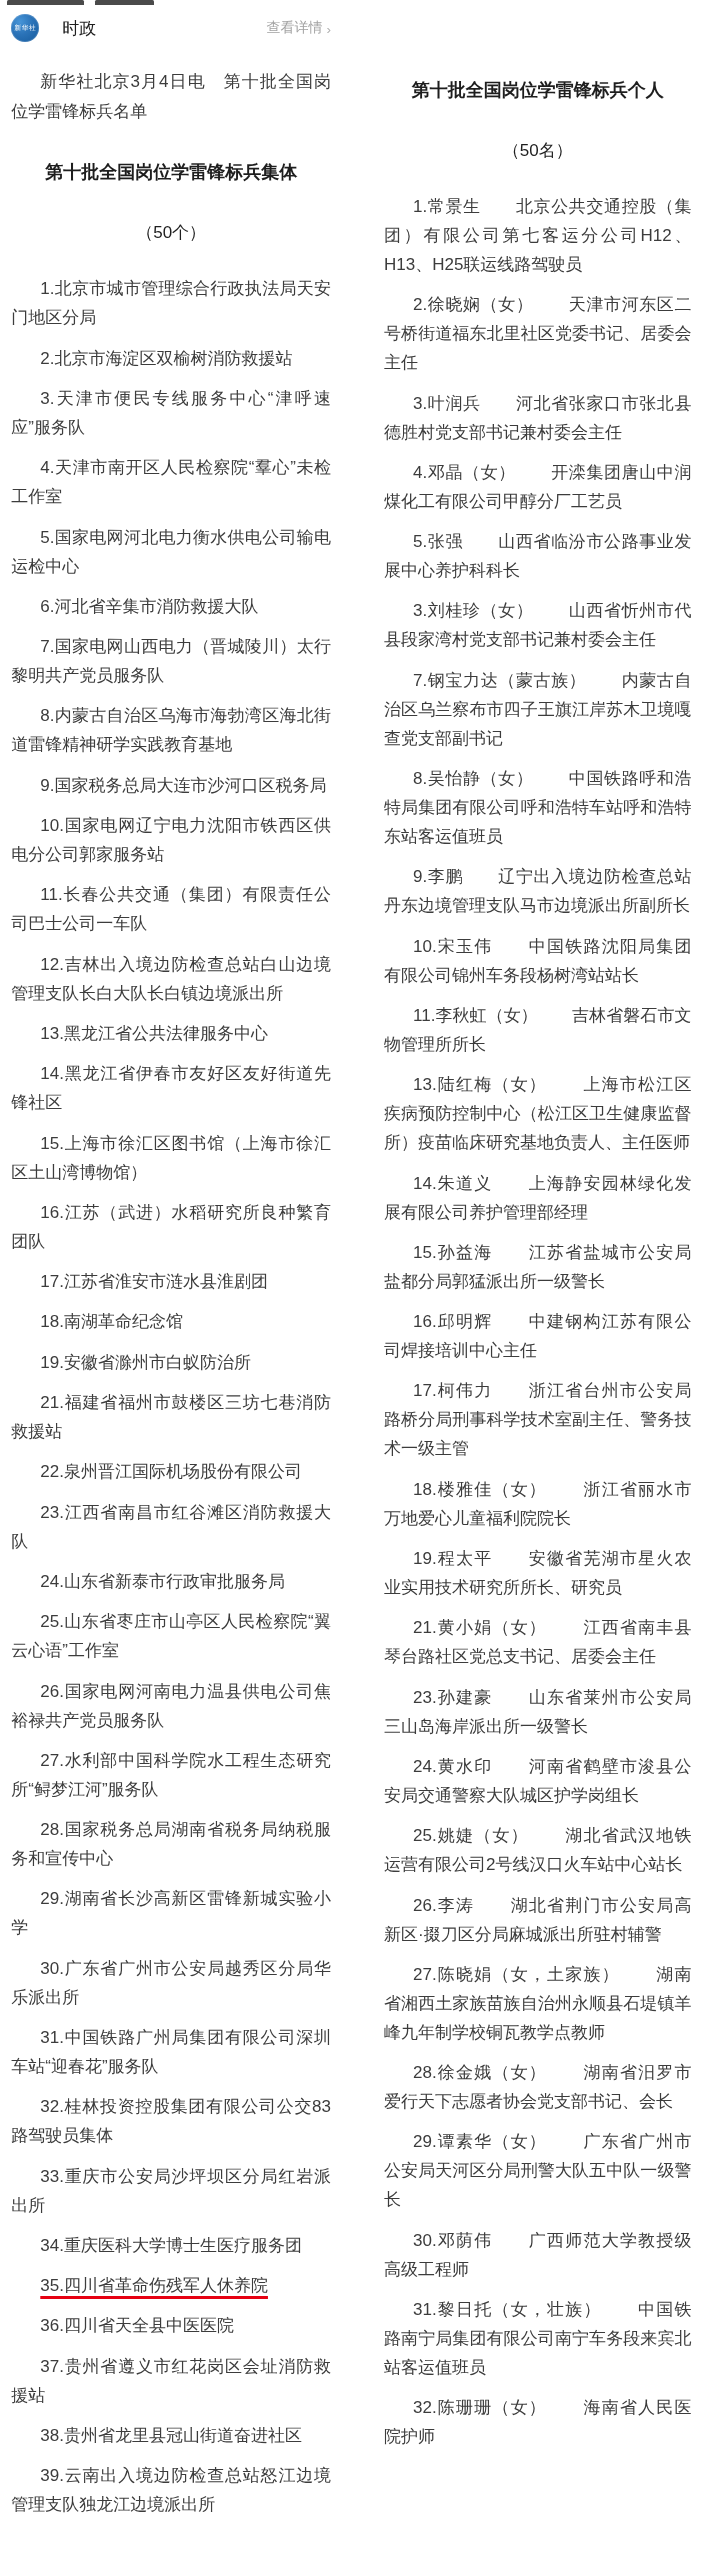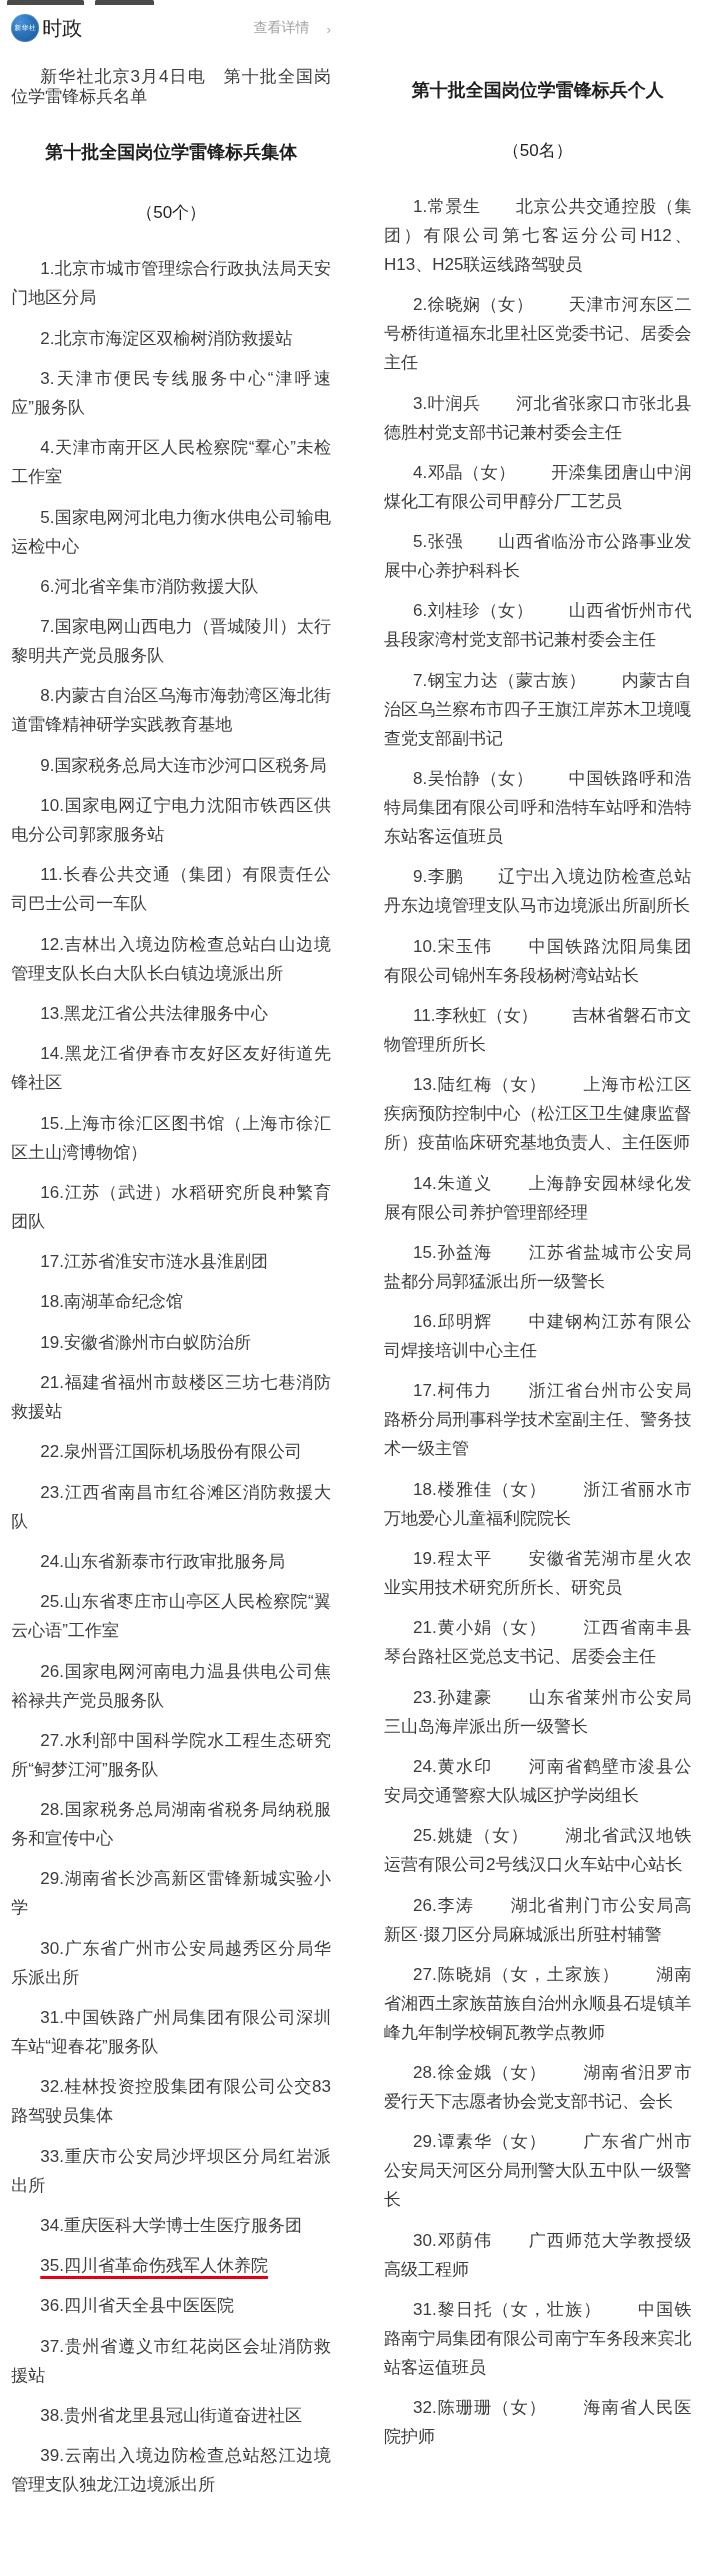--- a/index.html
+++ b/index.html
@@ -14,26 +14,26 @@
   
   .top-clip{position:absolute;top:0;left:7.2px;height:4.6px;overflow:hidden;display:flex;gap:11.3px;}
   .top-clip i{display:block;width:77px;height:13.4px;background:#4a4a4a;border-radius:1.5px;}
   .top-clip i:nth-child(2){width:59px;}
 
   .feed-header{display:flex;align-items:center;margin-top:13.4px;height:30px;}
   .logo{width:28px;height:28px;border-radius:50%;flex:0 0 28px;
         background:radial-gradient(circle at 32% 28%,#4795d8 0%,#2b73b8 45%,#155a9c 100%);
         display:flex;align-items:center;justify-content:center;box-shadow:inset 0 0 0 1px rgba(255,255,255,.15);}
   .logo-text{color:#fff;font-size:6.7px;letter-spacing:0.5px;}
-  .channel{margin-left:3px;font-size:20px;color:#1f1f1f;}
-  .details{margin-left:auto;display:flex;align-items:flex-end;gap:17px;
+  .channel{margin-left:23px;font-size:17px;color:#1f1f1f;}
+  .details{margin-left:auto;display:flex;align-items:flex-end;gap:4px;
            font-size:14px;color:#a2a2a2;text-decoration:none;cursor:pointer;}
   .chev{font-size:13.4px;color:#b0b0b0;}
 
-  .intro{font-size:17px;line-height:20px;margin:24px 0 0;text-indent:29px;text-align:justify;color:#3c3c3c;}
+  .intro{font-size:17px;line-height:30px;margin:24px 0 0;text-indent:29px;text-align:justify;color:#3c3c3c;}
   .sec-title{font-size:18px;font-weight:bold;text-align:center;margin:33px 0 0;color:#1e1e1e;}
   .col-right .sec-title{margin-top:78px;}
   .count{font-size:17px;font-weight:normal;text-align:center;margin:37px 0 0;color:#1e1e1e;}
   .list{margin-top:30px;}
   .item{font-size:17px;line-height:29px;margin:0 0 11.3px;text-indent:29px;text-align:justify;color:#3c3c3c;}
   .item.u-red{text-decoration:underline;text-decoration-color:#e60012;
               text-decoration-thickness:2.6px;text-underline-offset:5.2px;}
 </style>
 </head>
 <body>
@@ -153,21 +153,21 @@
         <p class="item">1.常景生　　北京公共交通控股（集团）有限公司第七客运分公司H12、H13、H25联运线路驾驶员</p>
 
         <p class="item">2.徐晓娴（女）　　天津市河东区二号桥街道福东北里社区党委书记、居委会主任</p>
 
         <p class="item">3.叶润兵　　河北省张家口市张北县德胜村党支部书记兼村委会主任</p>
 
         <p class="item">4.邓晶（女）　　开滦集团唐山中润煤化工有限公司甲醇分厂工艺员</p>
 
         <p class="item">5.张强　　山西省临汾市公路事业发展中心养护科科长</p>
 
-        <p class="item">6.刘桂珍（女）　　山西省忻州市代县段家湾村党支部书记兼村委会主任</p>
+        <p class="item">3.刘桂珍（女）　　山西省忻州市代县段家湾村党支部书记兼村委会主任</p>
 
         <p class="item">7.钢宝力达（蒙古族）　　内蒙古自治区乌兰察布市四子王旗江岸苏木卫境嘎查党支部副书记</p>
 
         <p class="item">8.吴怡静（女）　　中国铁路呼和浩特局集团有限公司呼和浩特车站呼和浩特东站客运值班员</p>
 
         <p class="item">9.李鹏　　辽宁出入境边防检查总站丹东边境管理支队马市边境派出所副所长</p>
 
         <p class="item">10.宋玉伟　　中国铁路沈阳局集团有限公司锦州车务段杨树湾站站长</p>
 
         <p class="item">11.李秋虹（女）　　吉林省磐石市文物管理所所长</p>

